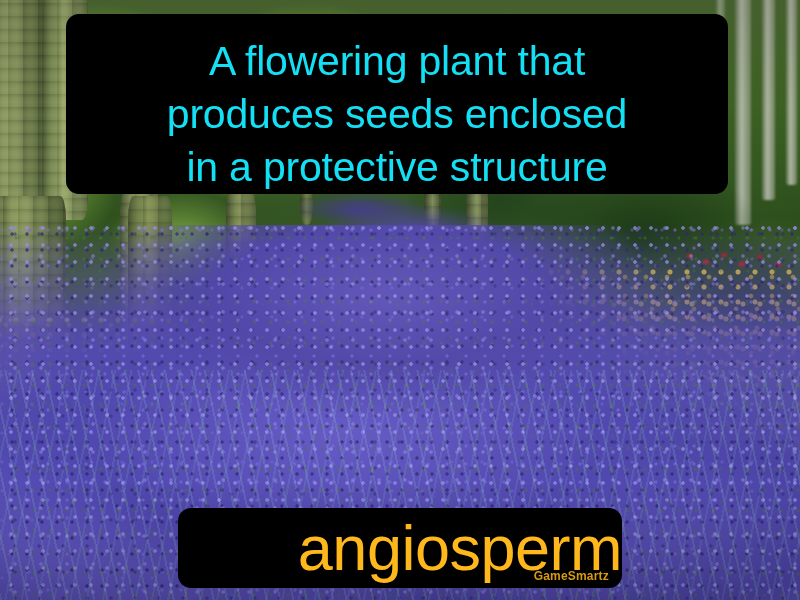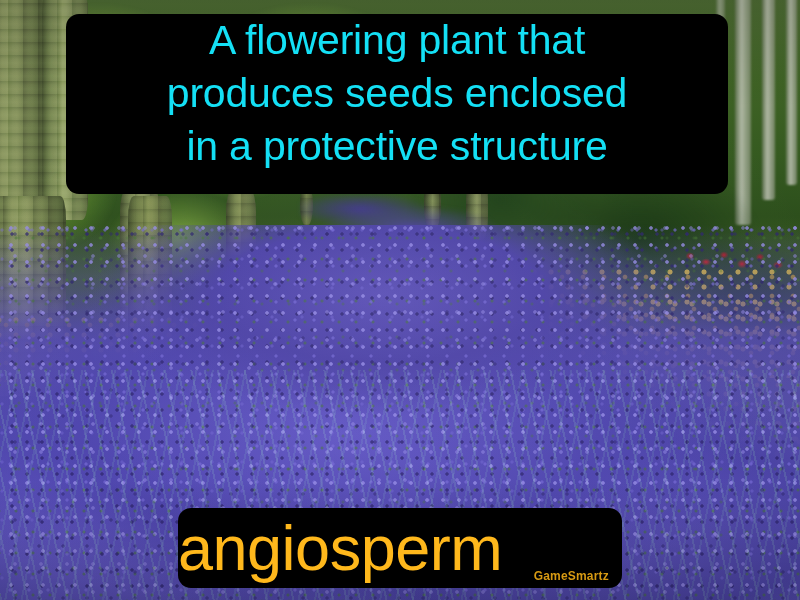--- a/index.html
+++ b/index.html
@@ -193,21 +193,21 @@
     pointer-events: none;
   }
 
   
   .panel {
     position: absolute;
     background: #000;
     border-radius: 13px;
     display: flex;
     align-items: center;
-    justify-content: flex-start;
+    justify-content: flex-end;
   }
 
   #definition-panel {
     left: 66px;
     top: 14px;
     width: 662px;
     height: 180px;
     flex-direction: column;
     padding: 0 10px;
     box-sizing: border-box;

